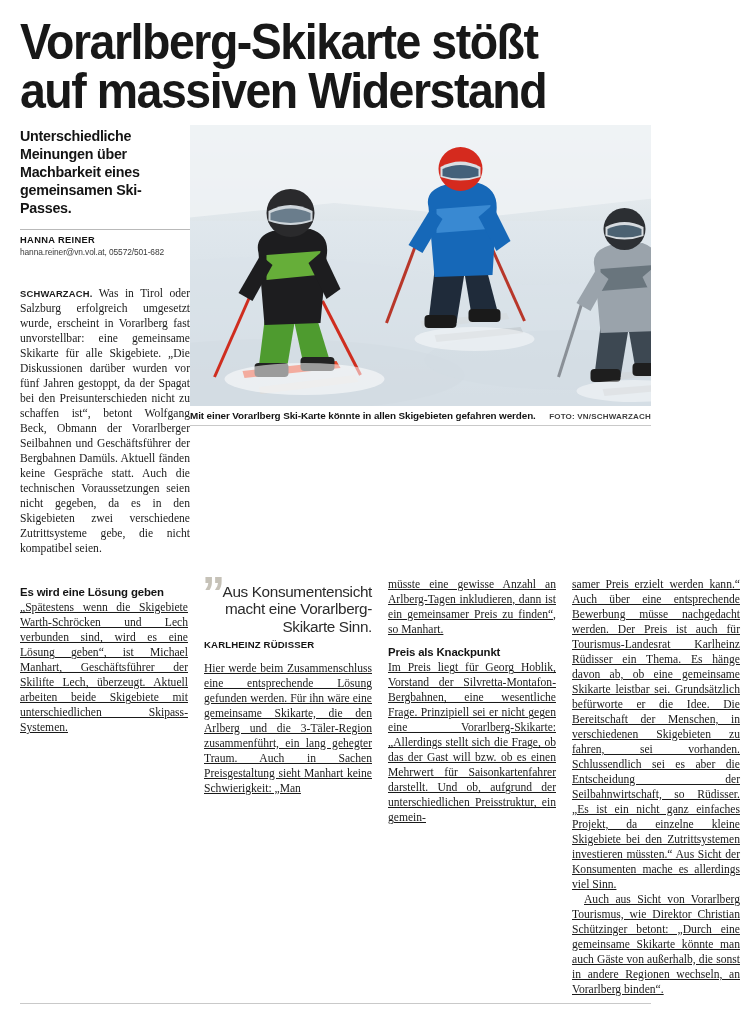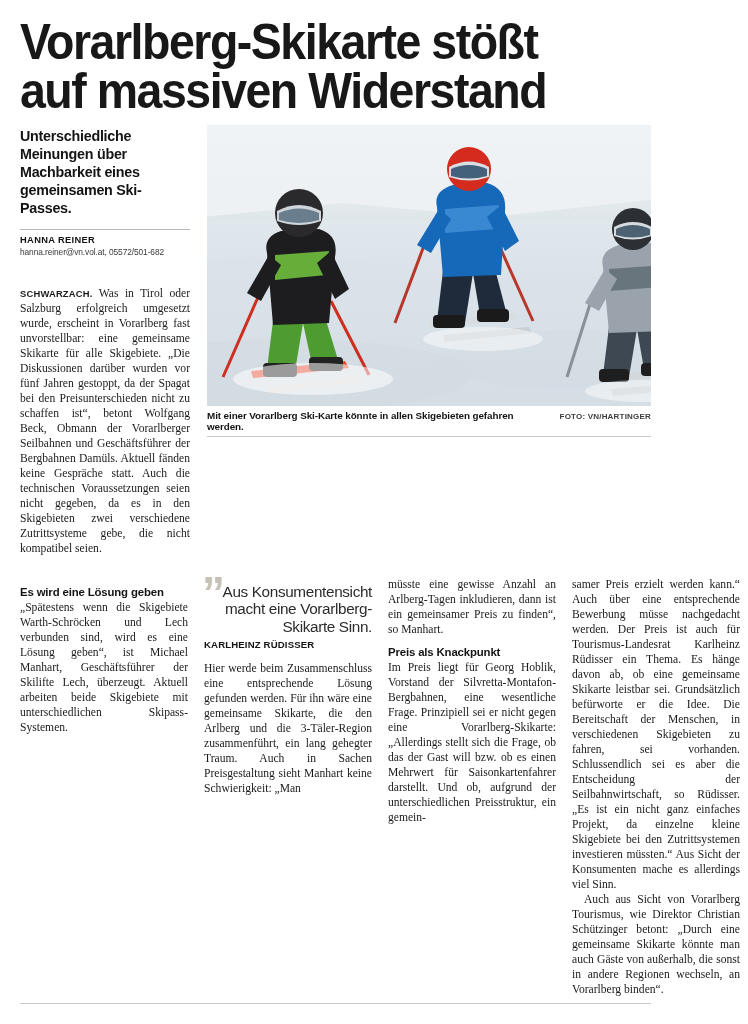--- a/index.html
+++ b/index.html
@@ -87,21 +87,20 @@
     font-family: "Liberation Sans", "DejaVu Sans", sans-serif;
     font-weight: bold;
     font-size: 9.4px;
     letter-spacing: 0.2px;
   }
 
   
   .photo-col {
     flex: 1 1 auto;
     position: relative;
-    margin-left: 17px;
   }
   .photo {
     position: relative;
     width: 100%;
     height: 281px;
     overflow: hidden;
     background: #cfd6dc;
   }
   .photo svg { display: block; width: 100%; height: 100%; }
   .caption-row {
@@ -136,21 +135,21 @@
   }
   .col {
     width: 168px;
     flex: 0 0 168px;
     font-size: 11.6px;
     line-height: 1.295;
     text-align: justify;
     hyphens: auto;
     -webkit-hyphens: auto;
   }
-  .col p { margin: 0; }
+  .col p { margin: 0; text-decoration: underline; }
   .col p + p { text-indent: 0; }
   .subhead {
     font-family: "Liberation Sans", "DejaVu Sans", sans-serif;
     font-weight: bold;
     font-size: 11.4px;
     letter-spacing: -0.15px;
     color: #141414;
     margin: 8px 0 1px 0;
   }
 
@@ -321,21 +320,21 @@
             <path d="M453 104 Q470 96 487 104 L487 110 Q470 115 453 110 Z" fill="#4c6272"></path>
           </g>
 
           <ellipse cx="150" cy="254" rx="80" ry="16" fill="#ffffff" opacity="0.55"></ellipse>
           <ellipse cx="320" cy="214" rx="60" ry="12" fill="#ffffff" opacity="0.45"></ellipse>
           <ellipse cx="480" cy="266" rx="58" ry="11" fill="#ffffff" opacity="0.45"></ellipse>
         </svg>
       </div>
       <div class="caption-row">
         <div class="caption-text">Mit einer Vorarlberg Ski-Karte könnte in allen Skigebieten gefahren werden.</div>
-        <div class="caption-credit">FOTO: VN/HARTINGER</div>
+        <div class="caption-credit">FOTO: VN/SCHWARZACH</div>
       </div>
     </div>
   </div>
 
   <div class="cols-4">
 
     <div class="col">
       <div class="subhead">Es wird eine Lösung geben</div>
       <p>„Spätestens wenn die Skigebiete Warth-Schröcken und Lech verbunden sind, wird es eine Lösung geben“, ist Michael Manhart, Geschäftsführer der Skilifte Lech, überzeugt. Aktuell arbeiten beide Skigebiete mit unterschiedlichen Skipass-Systemen.</p>
     </div>

